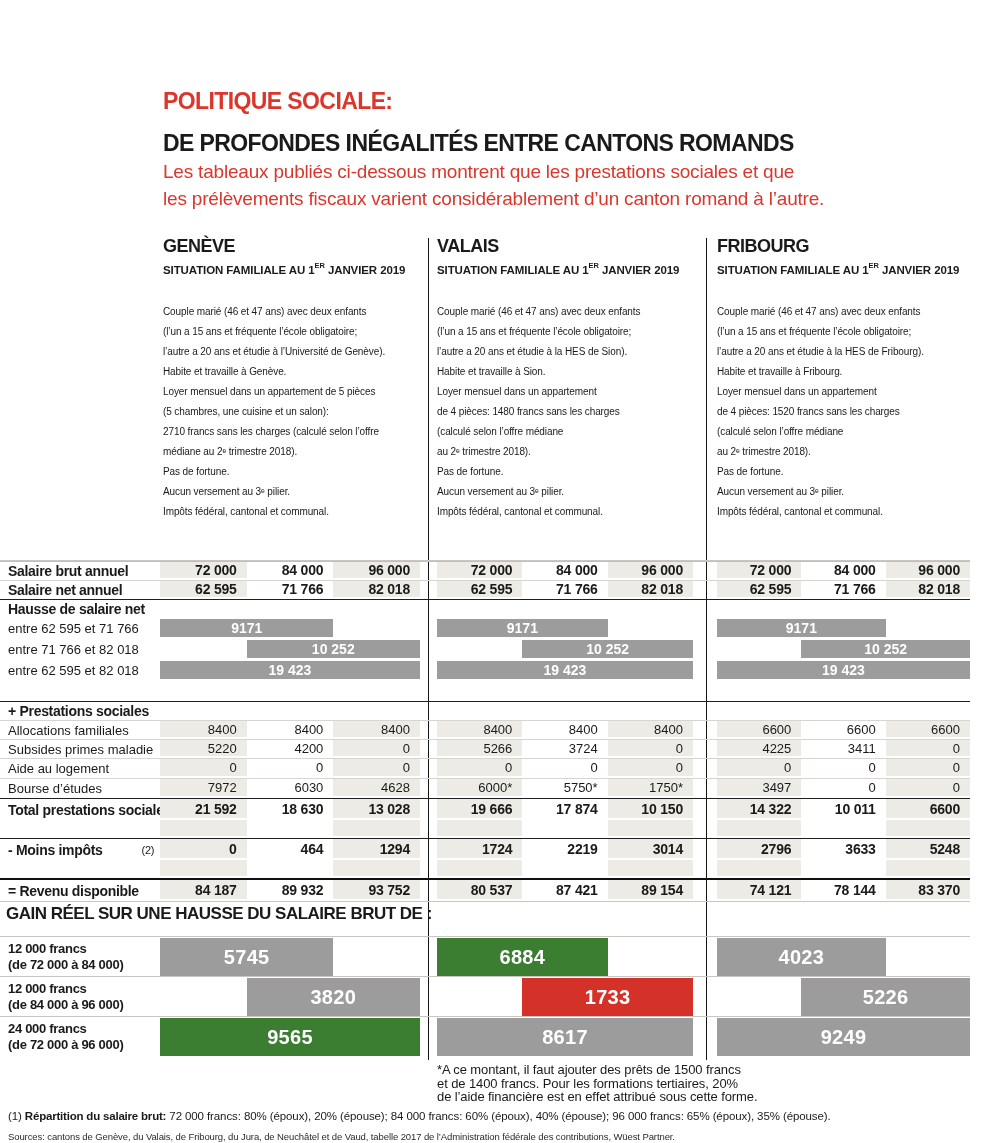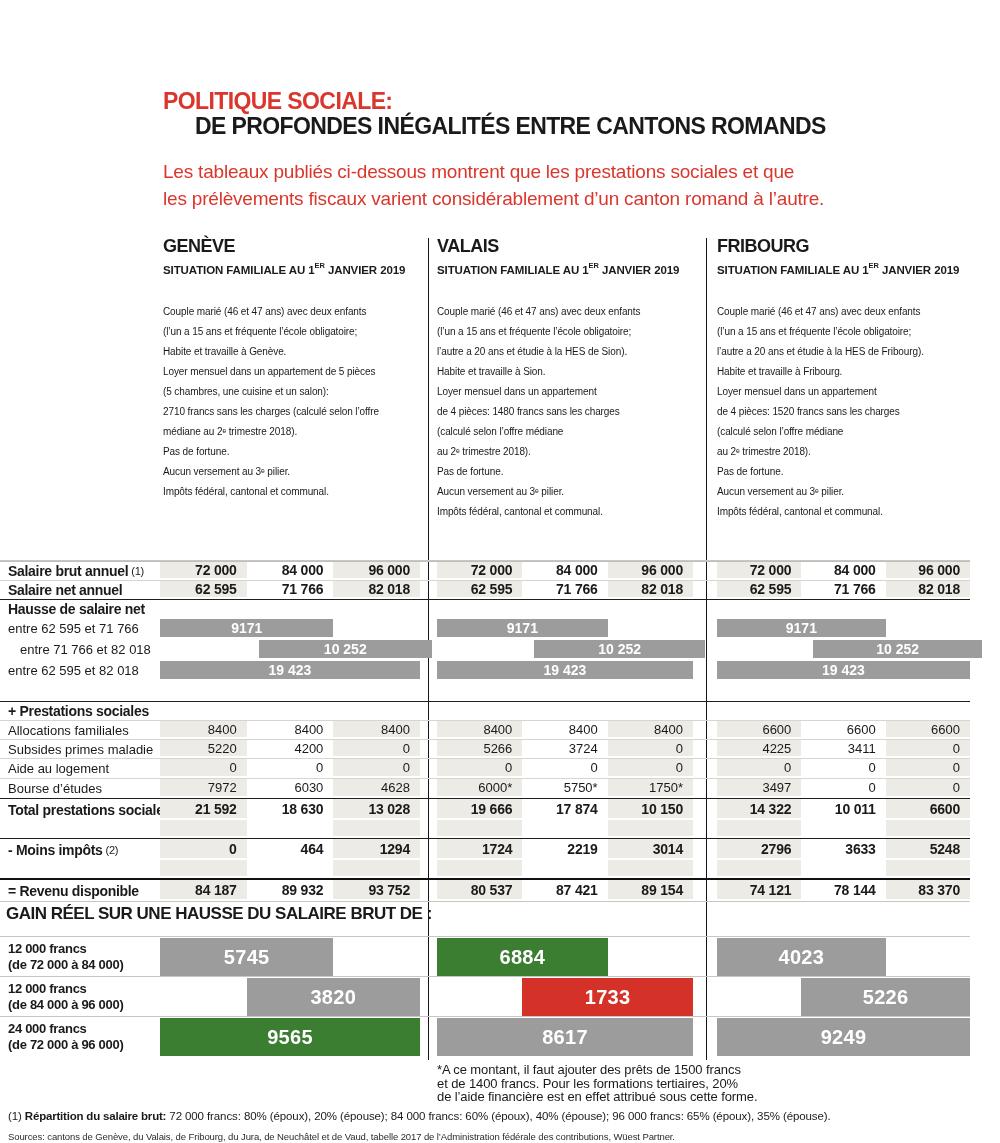--- a/index.html
+++ b/index.html
@@ -1,40 +1,40 @@
 <!DOCTYPE html>
 <html style="--accent: #da362c; --bar-gray: #9c9c9c; --bar-green: #3b7d31; --bar-red: #d43228; --stripe: #edebe6;"><head>
 <meta charset="utf-8">
 <style>
   html,body{margin:0;padding:0;background:#fff;}
   body{font-family:"Liberation Sans",sans-serif;color:#1a1a1a;}
   .canvas{position:relative;width:1000px;height:1143px;background:#fff;overflow:hidden;}
 
   .kicker{position:absolute;left:163px;top:88px;font-size:23px;font-weight:bold;letter-spacing:-0.6px;color:var(--accent);}
-  .headline{position:absolute;left:163px;top:113px;font-size:23px;font-weight:bold;letter-spacing:-0.6px;margin-left:32px;}
+  .headline{position:absolute;left:163px;top:130px;font-size:23px;font-weight:bold;letter-spacing:-0.6px;}
   .lede{position:absolute;left:163px;top:158px;font-size:19px;line-height:27px;color:var(--accent);letter-spacing:-0.2px;}
 
   .canton-col{position:absolute;top:236px;width:270px;}
   #canton-0{left:163px}#canton-1{left:437px}#canton-2{left:717px}
   .canton-name{font-size:18px;font-weight:bold;letter-spacing:-0.5px;line-height:20px;}
   .canton-sub{font-size:11.5px;font-weight:bold;letter-spacing:-0.1px;margin-top:6px;}
   .canton-sub sup{font-size:7.5px;position:relative;top:-1px;}
   .canton-desc{margin-top:26px;font-size:10px;line-height:20px;letter-spacing:-0.1px;}
 
   .divider{position:absolute;top:238px;width:1px;height:822px;background:#151515;}
   #divider-1{left:428px}#divider-2{left:706px}
 
   #table{position:absolute;left:0;top:561px;width:970px;}
   .trow{position:relative;box-sizing:border-box;}
   .bt-light{border-top:1px solid #c2bfba;}
   .bt-sep{border-top:1px solid #d8d5d0;}
   .bt-dark{border-top:1px solid #1f1f1f;}
   .bt-thick{border-top:2px solid #111;}
   .rlabel{position:absolute;left:8px;top:0;bottom:0;display:flex;align-items:center;font-size:13px;white-space:nowrap;}
-  .rlabel.bold{font-weight:bold;font-size:14px;letter-spacing:-0.3px;}
+  .rlabel.bold{font-weight:bold;font-size:14px;letter-spacing:-0.3px;gap:36px;}
   .rlabel .note{font-weight:normal;font-size:11px;margin-left:3px;}
   .tgroup{position:absolute;top:0;bottom:0;display:flex;}
   .tcell{flex:1 1 0;box-sizing:border-box;display:flex;align-items:center;justify-content:flex-end;
          padding-right:10px;font-size:13px;border-bottom:2px solid #fff;}
   .tcell.striped{background:var(--stripe);}
   .tcell.bold{font-weight:bold;font-size:14px;letter-spacing:-0.2px;}
   .hbar{position:absolute;top:1px;bottom:2px;background:var(--bar-gray);color:#fff;font-weight:bold;
         font-size:14px;display:flex;align-items:center;justify-content:center;}
 
   #gain-title{position:absolute;left:6px;top:904px;font-size:17px;font-weight:bold;letter-spacing:-0.5px;}
@@ -64,20 +64,21 @@
     <div>Les tableaux publiés ci-dessous montrent que les prestations sociales et que</div>
     <div>les prélèvements fiscaux varient considérablement d’un canton romand à l’autre.</div>
   </div>
 
   <div id="canton-0" class="canton-col">
       <div class="canton-name">GENÈVE</div>
       <div class="canton-sub"><span>SITUATION FAMILIALE AU 1</span><sup>ER</sup><span> JANVIER 2019</span></div>
       <div class="canton-desc">
         <div>Couple marié (46 et 47 ans) avec deux enfants</div>
         <div>(l’un a 15 ans et fréquente l’école obligatoire;</div>
+        <div>l’autre a 20 ans et étudie à l’Université de Genève).</div>
         <div>Habite et travaille à Genève.</div>
         <div>Loyer mensuel dans un appartement de 5 pièces</div>
         <div>(5 chambres, une cuisine et un salon):</div>
         <div>2710 francs sans les charges (calculé selon l’offre</div>
         <div>médiane au 2ᵉ trimestre 2018).</div>
         <div>Pas de fortune.</div>
         <div>Aucun versement au 3ᵉ pilier.</div>
         <div>Impôts fédéral, cantonal et communal.</div>
       </div>
     </div>
@@ -180,21 +181,21 @@
           <div class="hbar" style="left: 0%; width: 66.7%;">
             <span>9171</span>
           </div>
         </div>
         <div class="tgroup" style="left: 717px; width: 253px;">
           <div class="hbar" style="left: 0%; width: 66.7%;">
             <span>9171</span>
           </div>
         </div>
       </div>
-      <div class="trow " style="height: 21px; margin-left: 12px;">
+      <div class="trow " style="height: 21px;">
         <div class="rlabel">
           <span>entre 71 766 et 82 018</span>
         </div>
         <div class="tgroup" style="left: 160px; width: 260px;">
           <div class="hbar" style="left: 33.3%; width: 66.7%;">
             <span>10 252</span>
           </div>
         </div>
         <div class="tgroup" style="left: 437px; width: 256px;">
           <div class="hbar" style="left: 33.3%; width: 66.7%;">

